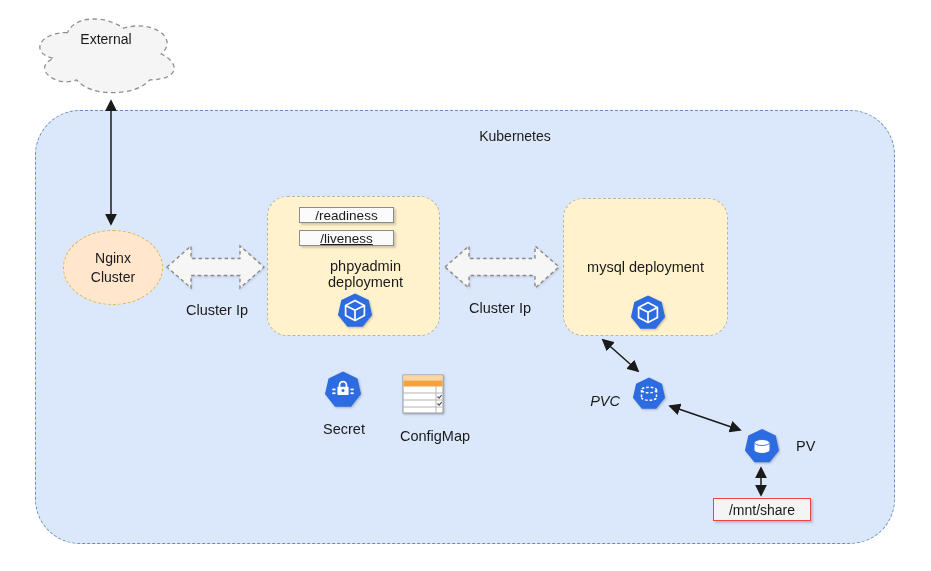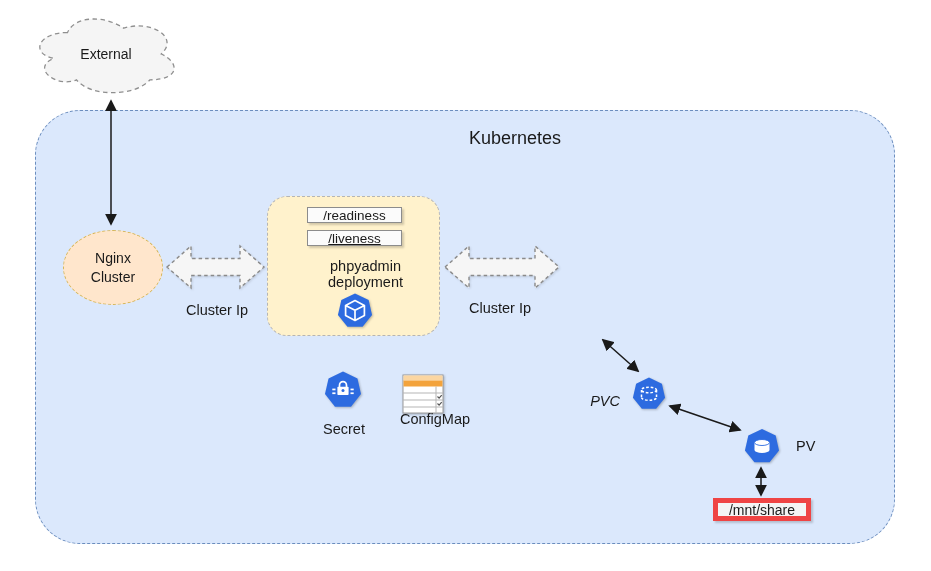--- a/index.html
+++ b/index.html
@@ -7,56 +7,56 @@
   .canvas {
     position:relative; width:931px; height:571px; background:#ffffff;
     overflow:hidden; color:#1a1a1a; font-size:14px;
   }
   .abs { position:absolute; }
 
   .k8s-container {
     left:35px; top:110px; width:860px; height:434px;
     background:#dbe8fc; border:1.5px dashed #6c8ebf; border-radius:45px;
   }
-  .k8s-title { left:455px; top:128px; width:120px; text-align:center; font-size:18px; }
+  .k8s-title { left:455px; top:128px; width:120px; text-align:center; font-size:14px; }
 
-  .cloud-label { left:54px; top:46px; width:104px; text-align:center; }
+  .cloud-label { left:54px; top:31px; width:104px; text-align:center; }
 
   .ingress-ellipse {
     left:63px; top:230px; width:100px; height:75px;
     background:#ffe6cc; border:1.6px dashed #d6b656; border-radius:50%;
     display:flex; flex-direction:column; align-items:center; justify-content:center;
     line-height:19px; text-align:center;
   }
 
   .deploy-box {
     background:#fff2cc; border:1.5px dashed #b5b5b5; border-radius:20px;
   }
   .deploy-box.php { left:267px; top:196px; width:173px; height:140px; }
   .deploy-box.mysql { left:563px; top:198px; width:165px; height:138px; }
   .deploy-title { left:0; width:100%; text-align:center; font-size:14.5px; }
 
   .probe-box {
-    position:absolute; left:39px; width:95px; height:16px;
+    position:absolute; left:31px; width:95px; height:16px;
     background:#fbfbfb; border:1px solid #8c8c8c;
     display:flex; align-items:center; justify-content:center;
     font-size:13.5px; box-shadow:1.5px 1.5px 2px rgba(0,0,0,0.18);
   }
 
   .label { white-space:nowrap; }
   .cluster-ip-1 { left:172px; top:302px; width:90px; text-align:center; font-size:14.5px; }
   .cluster-ip-2 { left:455px; top:300px; width:90px; text-align:center; font-size:14.5px; }
   .secret-label { left:307px; top:421px; width:74px; text-align:center; font-size:14.5px; }
-  .configmap-label { left:391px; top:411px; width:88px; text-align:center; font-size:14.5px; }
+  .configmap-label { left:391px; top:428px; width:88px; text-align:center; font-size:14.5px; }
   .pvc-label { left:568px; top:393px; width:52px; text-align:right; font-size:14.5px;font-style:italic; }
   .pv-label { left:796px; top:438px; width:40px; text-align:left; font-size:14.5px; }
 
   .mnt-box {
     left:713px; top:498px; width:98px; height:23px;
-    background:#f4f4f4; border:5px solid #ef4444;
+    background:#f4f4f4; border:1px solid #ef4444;
     display:flex; align-items:center; justify-content:center; font-size:14px;
     box-shadow:1.5px 1.5px 2px rgba(0,0,0,0.18);
   }
 
   .overlay { left:0; top:0; pointer-events:none; }
   .icon-shadow { filter:drop-shadow(1.5px 1.5px 1px rgba(0,0,0,0.25)); }
 </style>
 </head>
 <body>
 
@@ -78,20 +78,27 @@
   <div class="abs deploy-box php">
     <div class="probe-box" style="top:10px;">/readiness</div>
     <div class="probe-box" style="top:33px;text-decoration:underline;">/liveness</div>
     <div class="abs deploy-title" style="top:61px;padding-left:24px;">phpyadmin deployment</div>
     <svg class="abs icon-shadow" style="left:69px; top:96px;" width="36" height="36" viewBox="0 0 36 36">
       <polygon points="18,0.5 31.68,7.09 35.06,21.89 25.59,33.77 10.41,33.77 0.94,21.89 4.32,7.09" fill="#2d6be0"></polygon>
       <path d="M8.6,12.4 L18,7.6 L27.4,12.4 L27.4,22.6 L18,27.4 L8.6,22.6 Z M8.6,12.4 L18,17.2 L27.4,12.4 M18,17.2 L18,27.4" fill="none" stroke="#ffffff" stroke-width="1.7" stroke-linejoin="round"></path>
     </svg>
   </div>
 
+  <div class="abs deploy-box mysql">
+    <div class="abs deploy-title" style="top:60px;">mysql deployment</div>
+    <svg class="abs icon-shadow" style="left:66px; top:96px;" width="36" height="36" viewBox="0 0 36 36">
+      <polygon points="18,0.5 31.68,7.09 35.06,21.89 25.59,33.77 10.41,33.77 0.94,21.89 4.32,7.09" fill="#2d6be0"></polygon>
+      <path d="M8.6,12.4 L18,7.6 L27.4,12.4 L27.4,22.6 L18,27.4 L8.6,22.6 Z M8.6,12.4 L18,17.2 L27.4,12.4 M18,17.2 L18,27.4" fill="none" stroke="#ffffff" stroke-width="1.7" stroke-linejoin="round"></path>
+    </svg>
+  </div>
 
   <svg class="abs overlay" width="931" height="571" viewBox="0 0 931 571">
     <defs>
       <marker id="ah" viewBox="0 0 10 10" refX="8.5" refY="5" markerWidth="8" markerHeight="8" orient="auto-start-reverse">
         <path d="M0 0 L10 5 L0 10 Z" fill="#1a1a1a"></path>
       </marker>
     </defs>
 
     <line x1="111" y1="101" x2="111" y2="224" stroke="#1a1a1a" stroke-width="1.5" marker-start="url(#ah)" marker-end="url(#ah)"></line>
 

